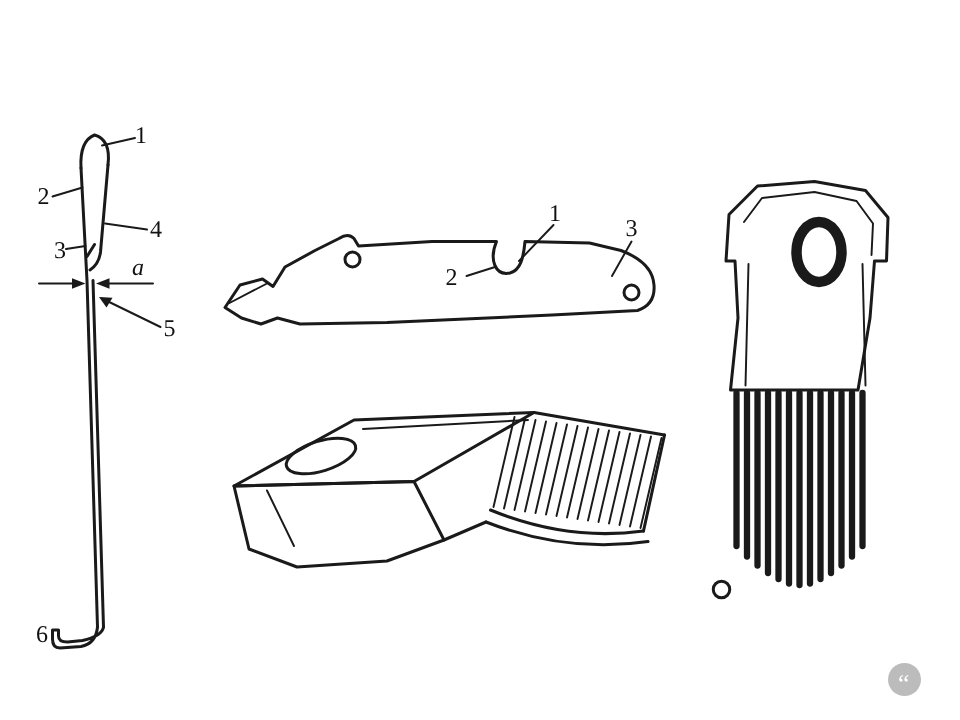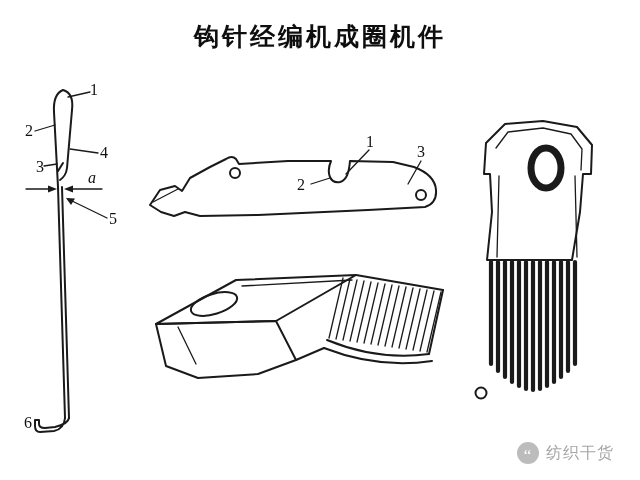--- a/index.html
+++ b/index.html
@@ -19,21 +19,20 @@
       font-family:"Liberation Sans", sans-serif;font-size:16px;color:#a6a6a6;letter-spacing:1px;}
   .wm-icon{width:22px;height:22px;border-radius:50%;background:#bcbcbc;color:#ffffff;
            display:flex;align-items:center;justify-content:center;font-size:17px;line-height:1;
            font-family:"Liberation Serif", serif;padding-top:4px;box-sizing:border-box;}
 </style>
 </head>
 <body>
 
 <div class="page">
 
-  <div class="title">钩针经编机成圈机件</div>
 
   <svg style="left:10px;top:72px;" width="130" height="398" viewBox="0 0 130 398">
     <g class="ink">
       <path d="M 55,346 L 48,115 L 44,40"></path>
       <path d="M 44,40 Q 43,22 53,18 Q 64,21 62,38"></path>
       <path d="M 62,38 L 57,96 Q 56,104 50,108"></path>
       <path d="M 59,346 L 52,115"></path>
       <path d="M 48,99 L 53,91"></path>
       <path d="M 55,346 Q 54,357 44,359 L 30,360 Q 25,360 25,354 L 25,348 L 29,348 L 29,352 Q 29,356 35,356 L 45,355 Q 58,352 59,346"></path>
     </g>
@@ -127,16 +126,15 @@
       <path d="M 91,150 L 91,270"></path>
         <path d="M 98,150 L 98,265"></path>
         <path d="M 105,150 L 105,259"></path>
       <path d="M 112,150 L 112,252"></path>
     </g>
     <circle class="ink" cx="18" cy="281" r="5.5" style="stroke-width:2"></circle>
   </svg>
 
   <div class="wm">
     <div class="wm-icon">“</div>
-    <span>纺织干货</span>
   </div>
 
 </div>
 
 </body></html>

